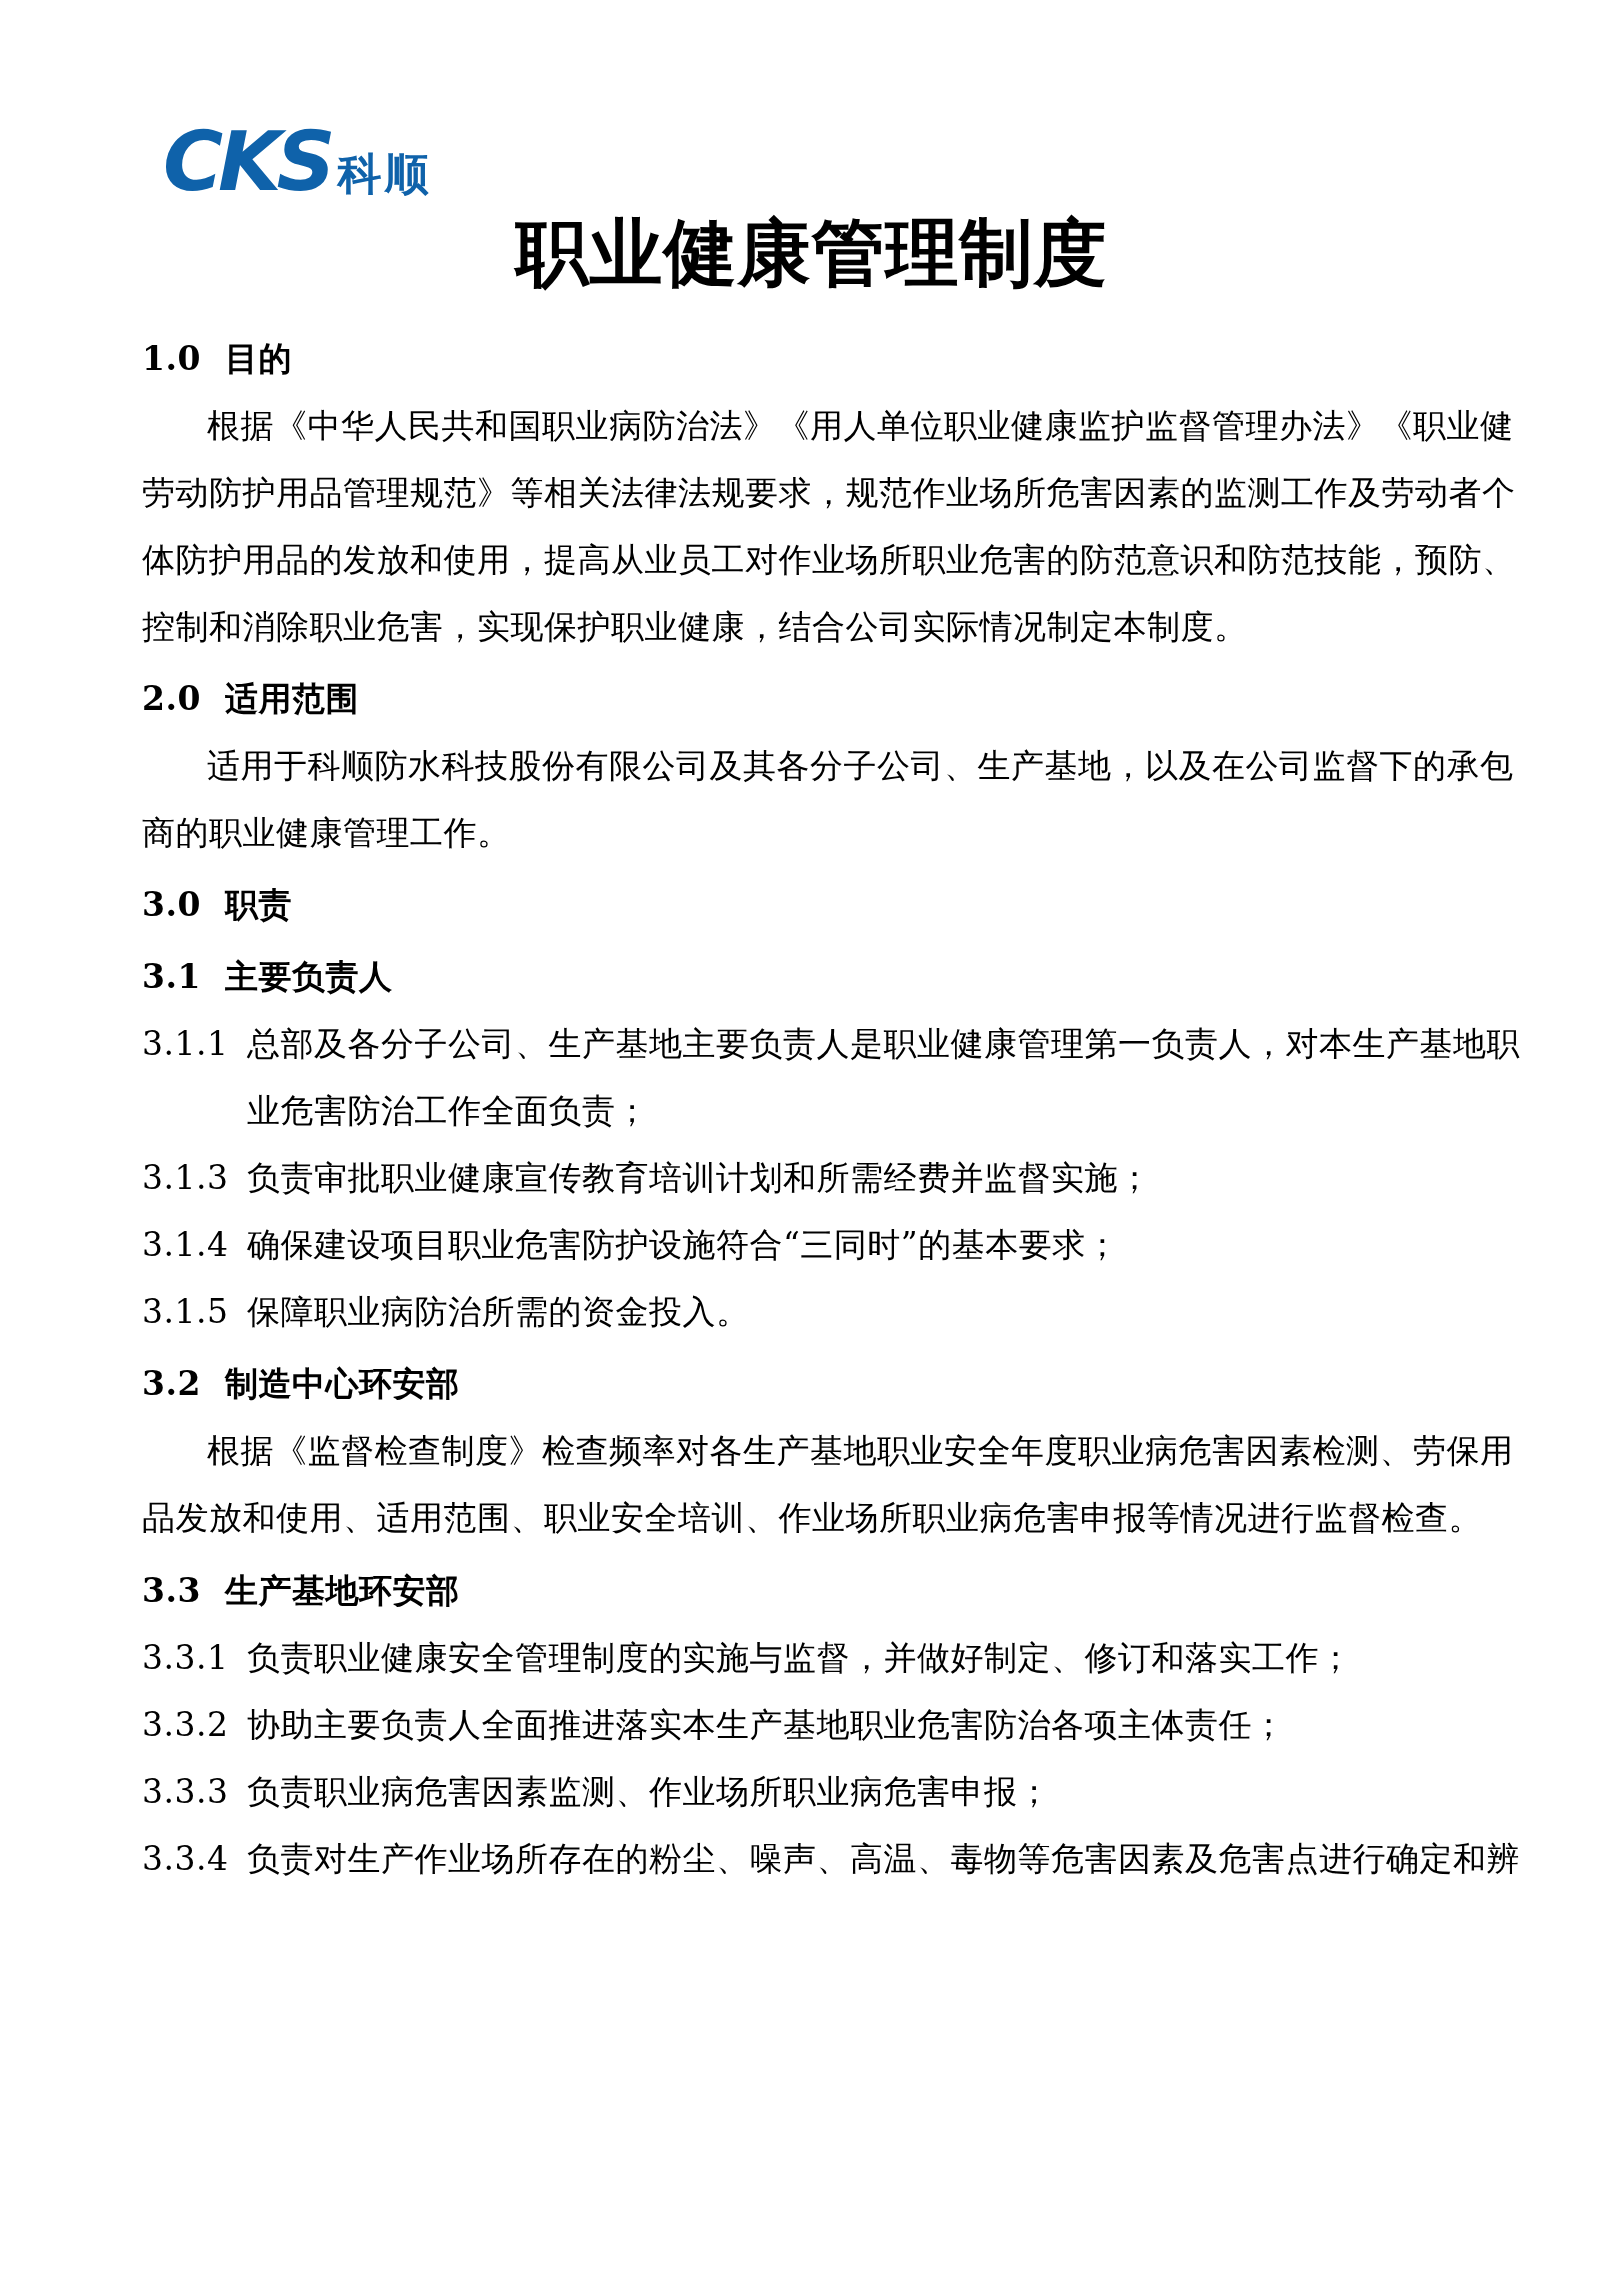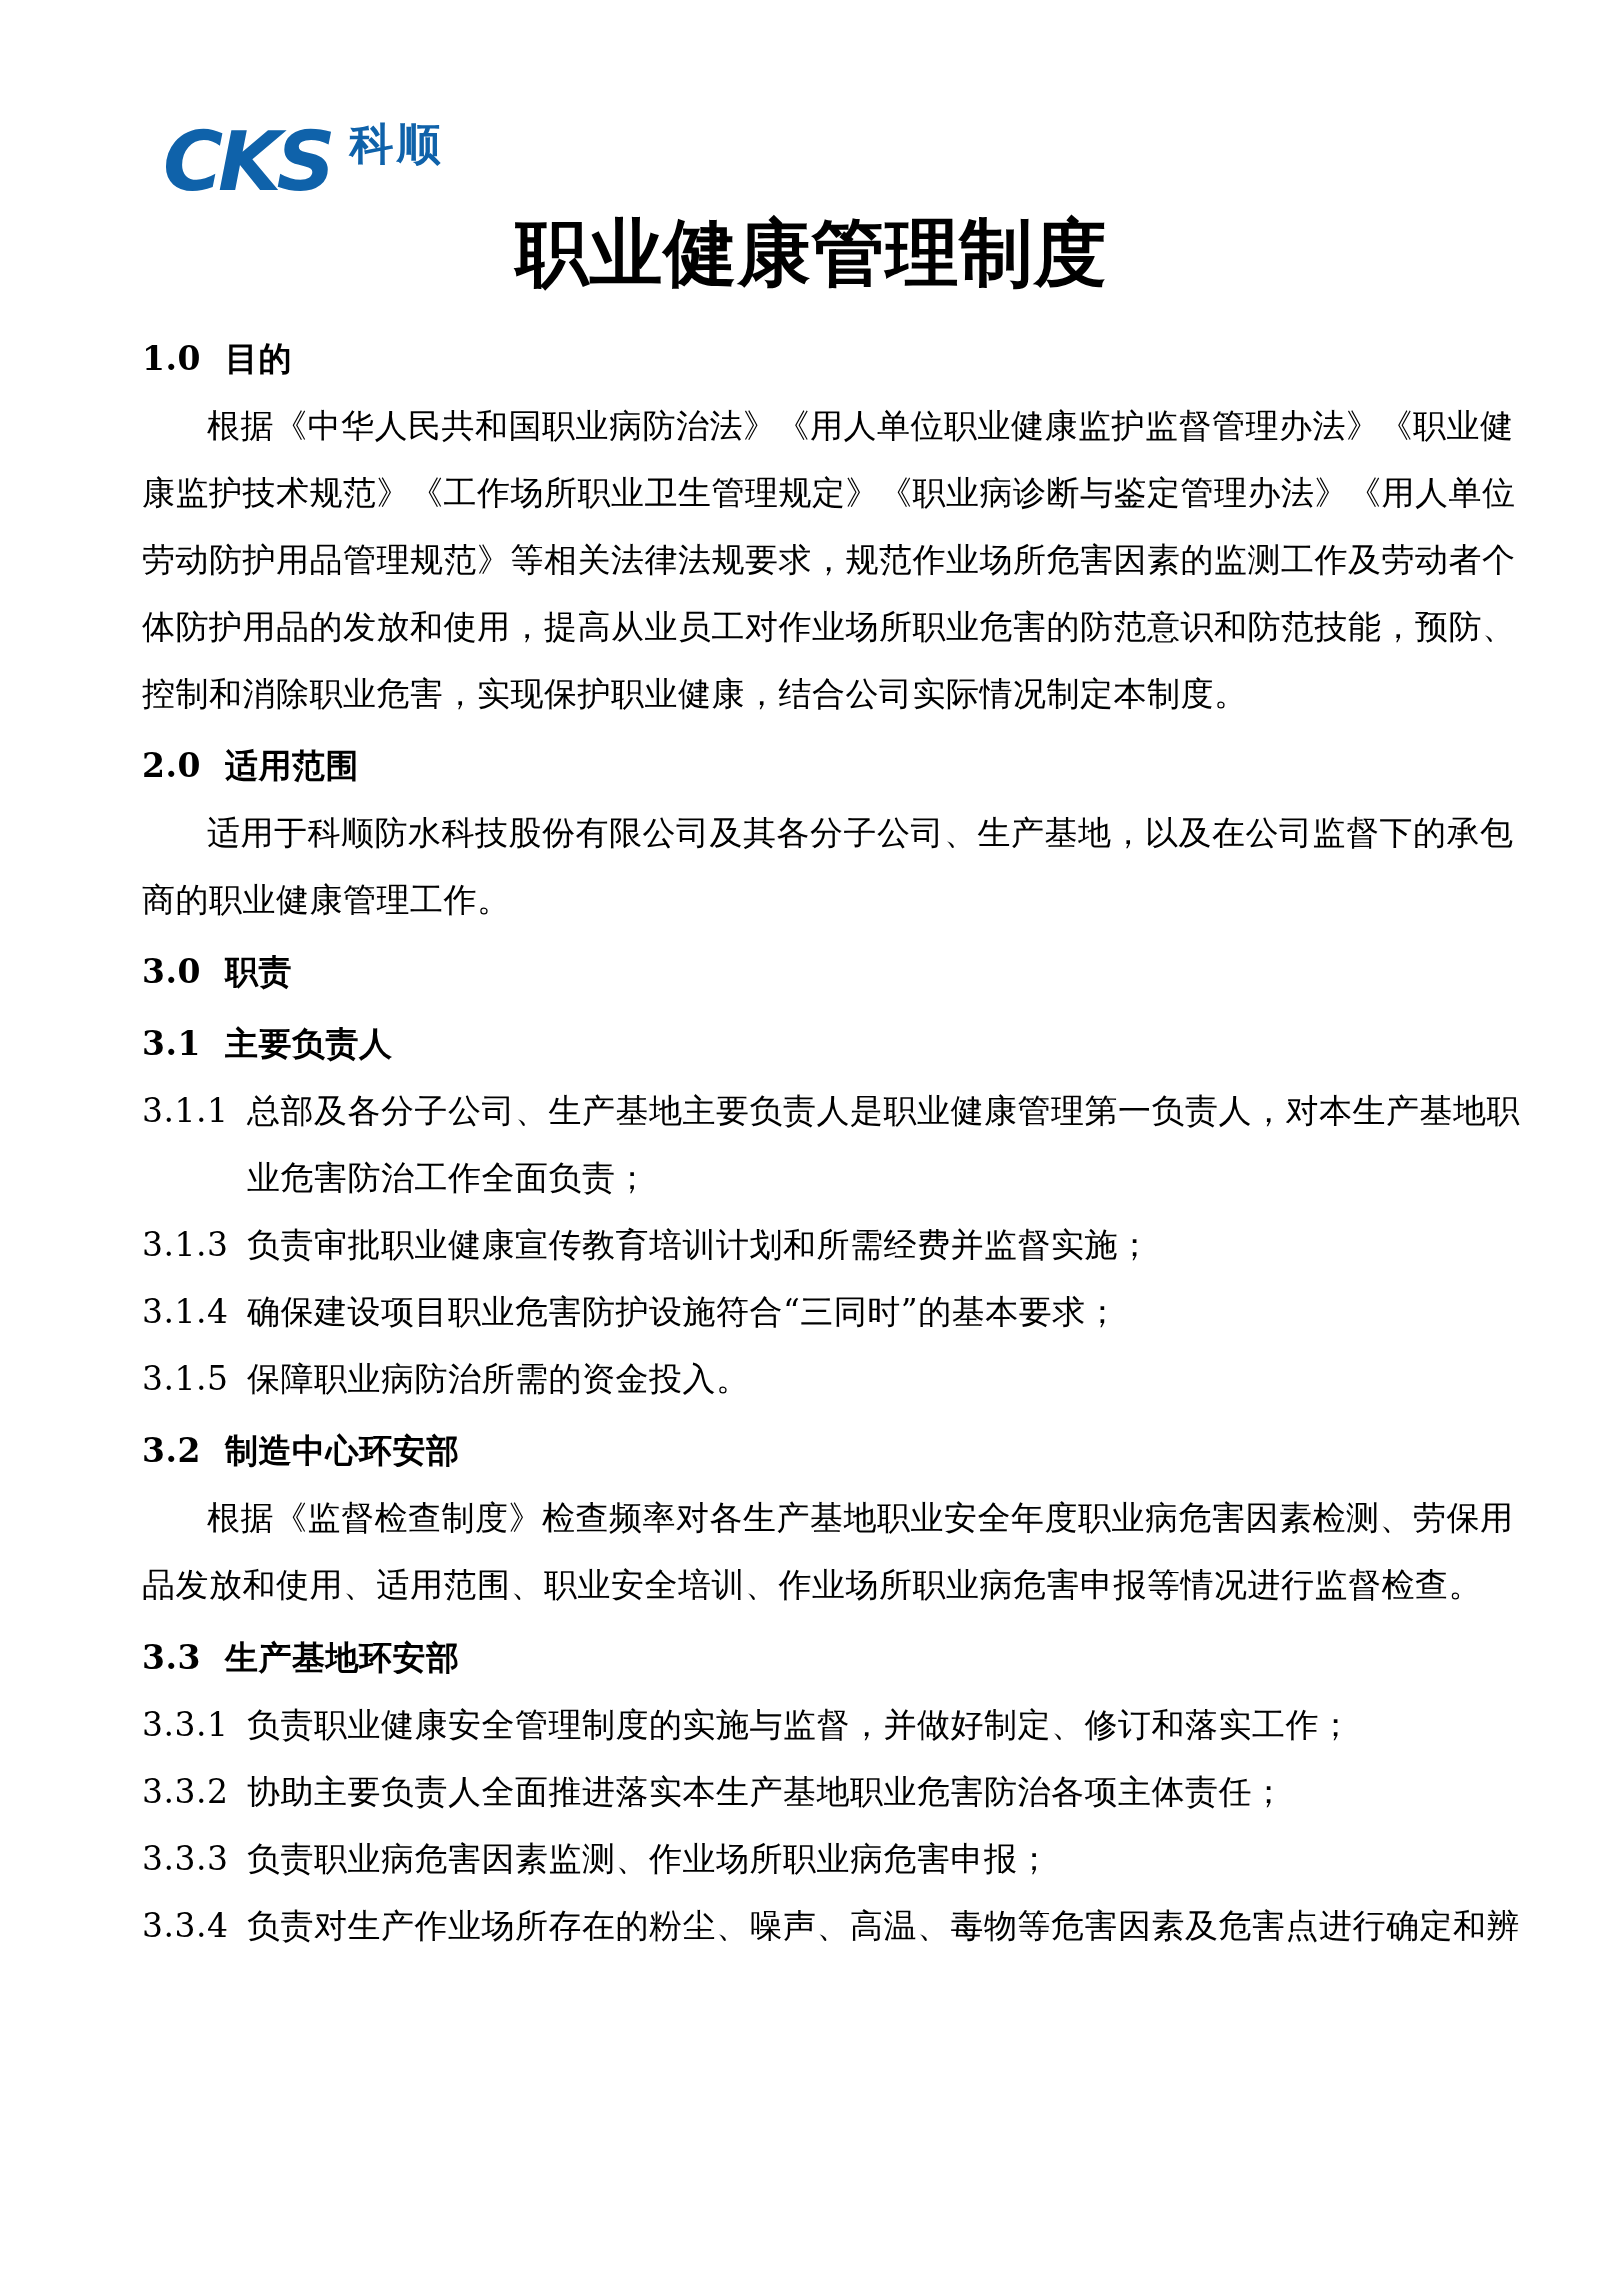--- a/index.html
+++ b/index.html
@@ -12,21 +12,22 @@
     color: #000000;
     font-family: "DejaVu Serif", "Liberation Serif", serif;
     overflow: hidden;
   }
   
   .logo {
     position: absolute;
     left: 163px;
     top: 123px;
     display: flex;
-    gap: 14px;
+    align-items: flex-end;
+    gap: 2px;
     color: #0f62aa;
     white-space: nowrap;
   }
   .logo-latin {
     font-family: "DejaVu Sans", "Liberation Sans", sans-serif;
     font-style: italic;
     font-weight: bold;
     font-size: 82px;
     line-height: 0.95;
     letter-spacing: -5.1px;
@@ -92,21 +93,20 @@
 
   <h1 class="doc-title">职业健康管理制度</h1>
 
   <div class="content" id="content">
       <div class="row sec-heading">
         <span class="num">1.0</span>
         <span class="htext">目的</span>
       </div>
       <div class="paragraph">
         <div class="row para-line indent">根据《中华人民共和国职业病防治法》《用人单位职业健康监护监督管理办法》《职业健</div>
-        <div class="row para-line">康监护技术规范》《工作场所职业卫生管理规定》《职业病诊断与鉴定管理办法》《用人单位</div>
         <div class="row para-line">劳动防护用品管理规范》等相关法律法规要求，规范作业场所危害因素的监测工作及劳动者个</div>
         <div class="row para-line">体防护用品的发放和使用，提高从业员工对作业场所职业危害的防范意识和防范技能，预防、</div>
         <div class="row para-line">控制和消除职业危害，实现保护职业健康，结合公司实际情况制定本制度。</div>
       </div>
       <div class="row sec-heading">
         <span class="num">2.0</span>
         <span class="htext">适用范围</span>
       </div>
       <div class="paragraph">
         <div class="row para-line indent">适用于科顺防水科技股份有限公司及其各分子公司、生产基地，以及在公司监督下的承包</div>

